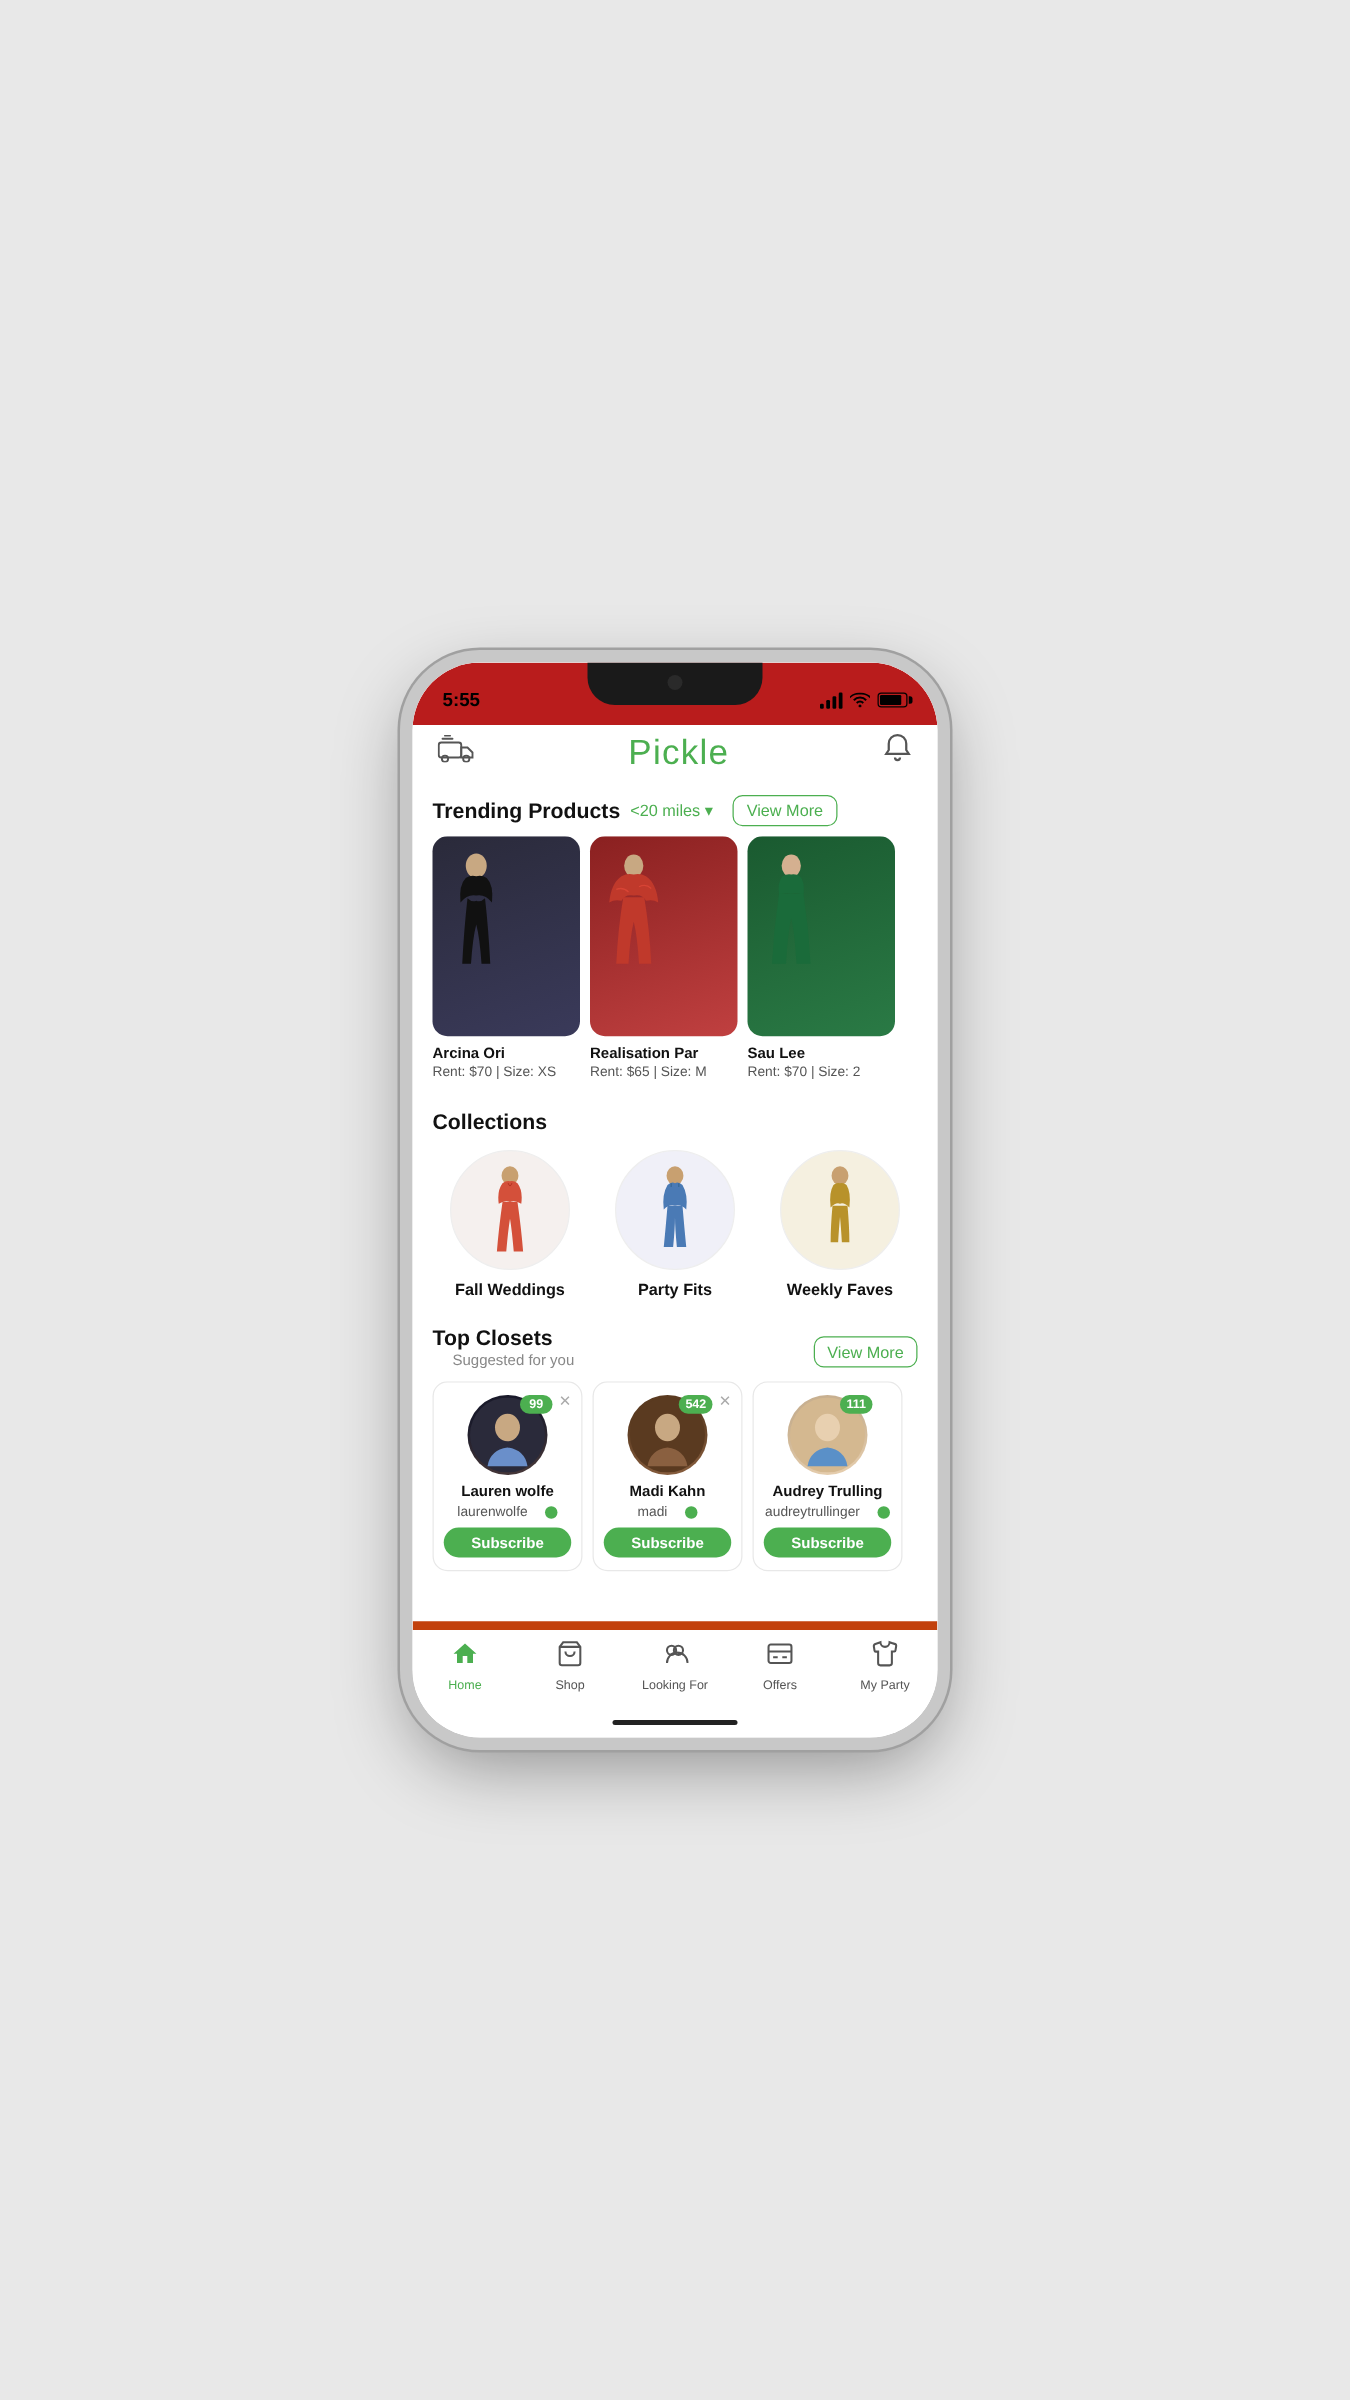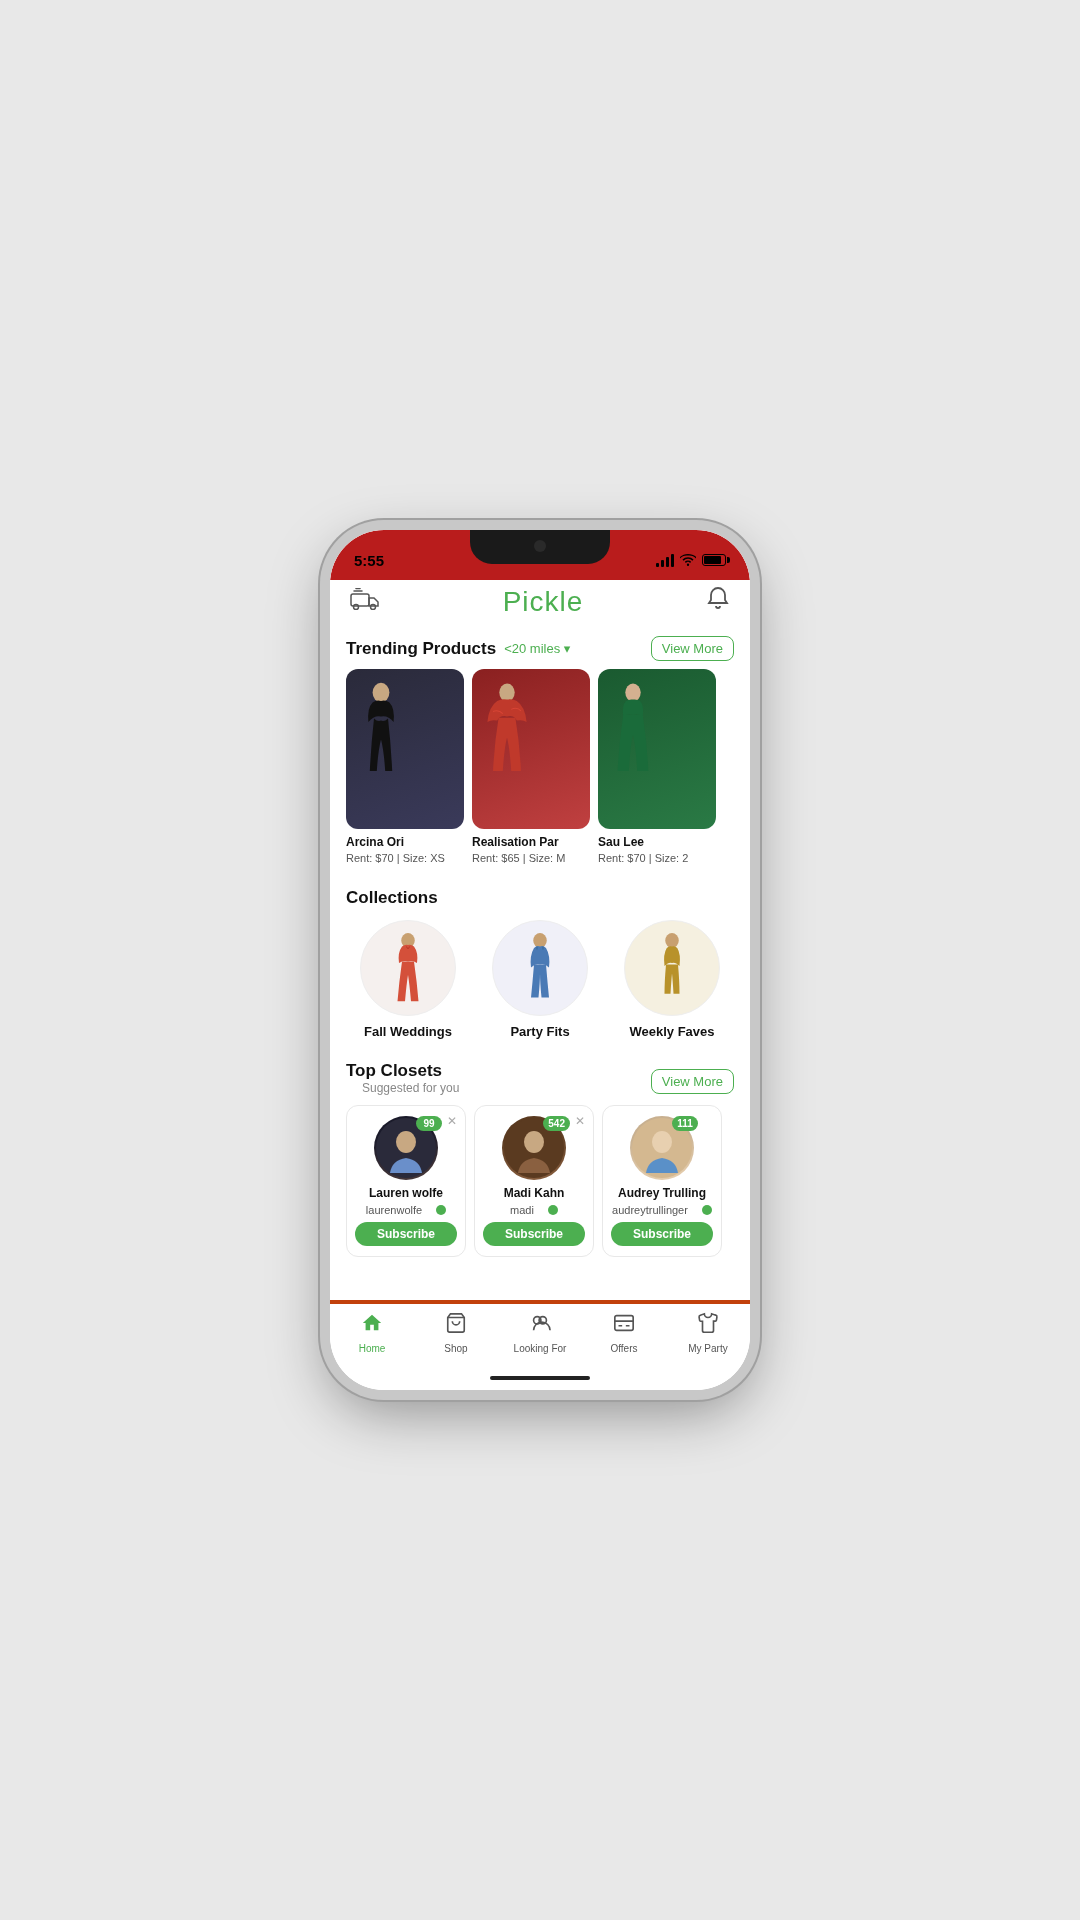--- a/index.html
+++ b/index.html
@@ -161,21 +161,21 @@
       overflow-x: hidden;
       padding-bottom: 0;
       background: #fff;
     }
 
     .content::-webkit-scrollbar { display: none; }
 
     
     .section-header {
       display: flex;
-      justify-content: space-between;
+      justify-content: flex-start;
       align-items: center;
       padding: 10px 16px 8px;
       gap: 16px;
     }
 
     .section-title {
       font-size: 17px;
       font-weight: 700;
       color: #111;
     }
@@ -378,21 +378,21 @@
       margin-top: 2px;
       width: 100%;
     }
 
     
     .bottom-nav {
       display: flex;
       justify-content: space-around;
       align-items: center;
       padding: 8px 0 12px;
-      border-top: 4px solid #c2410c;
+      border-top: 7px solid #c2410c;
       background: #fff;
       flex-shrink: 0;
     }
 
     .nav-item {
       display: flex;
       flex-direction: column;
       align-items: center;
       gap: 3px;
       cursor: pointer;

